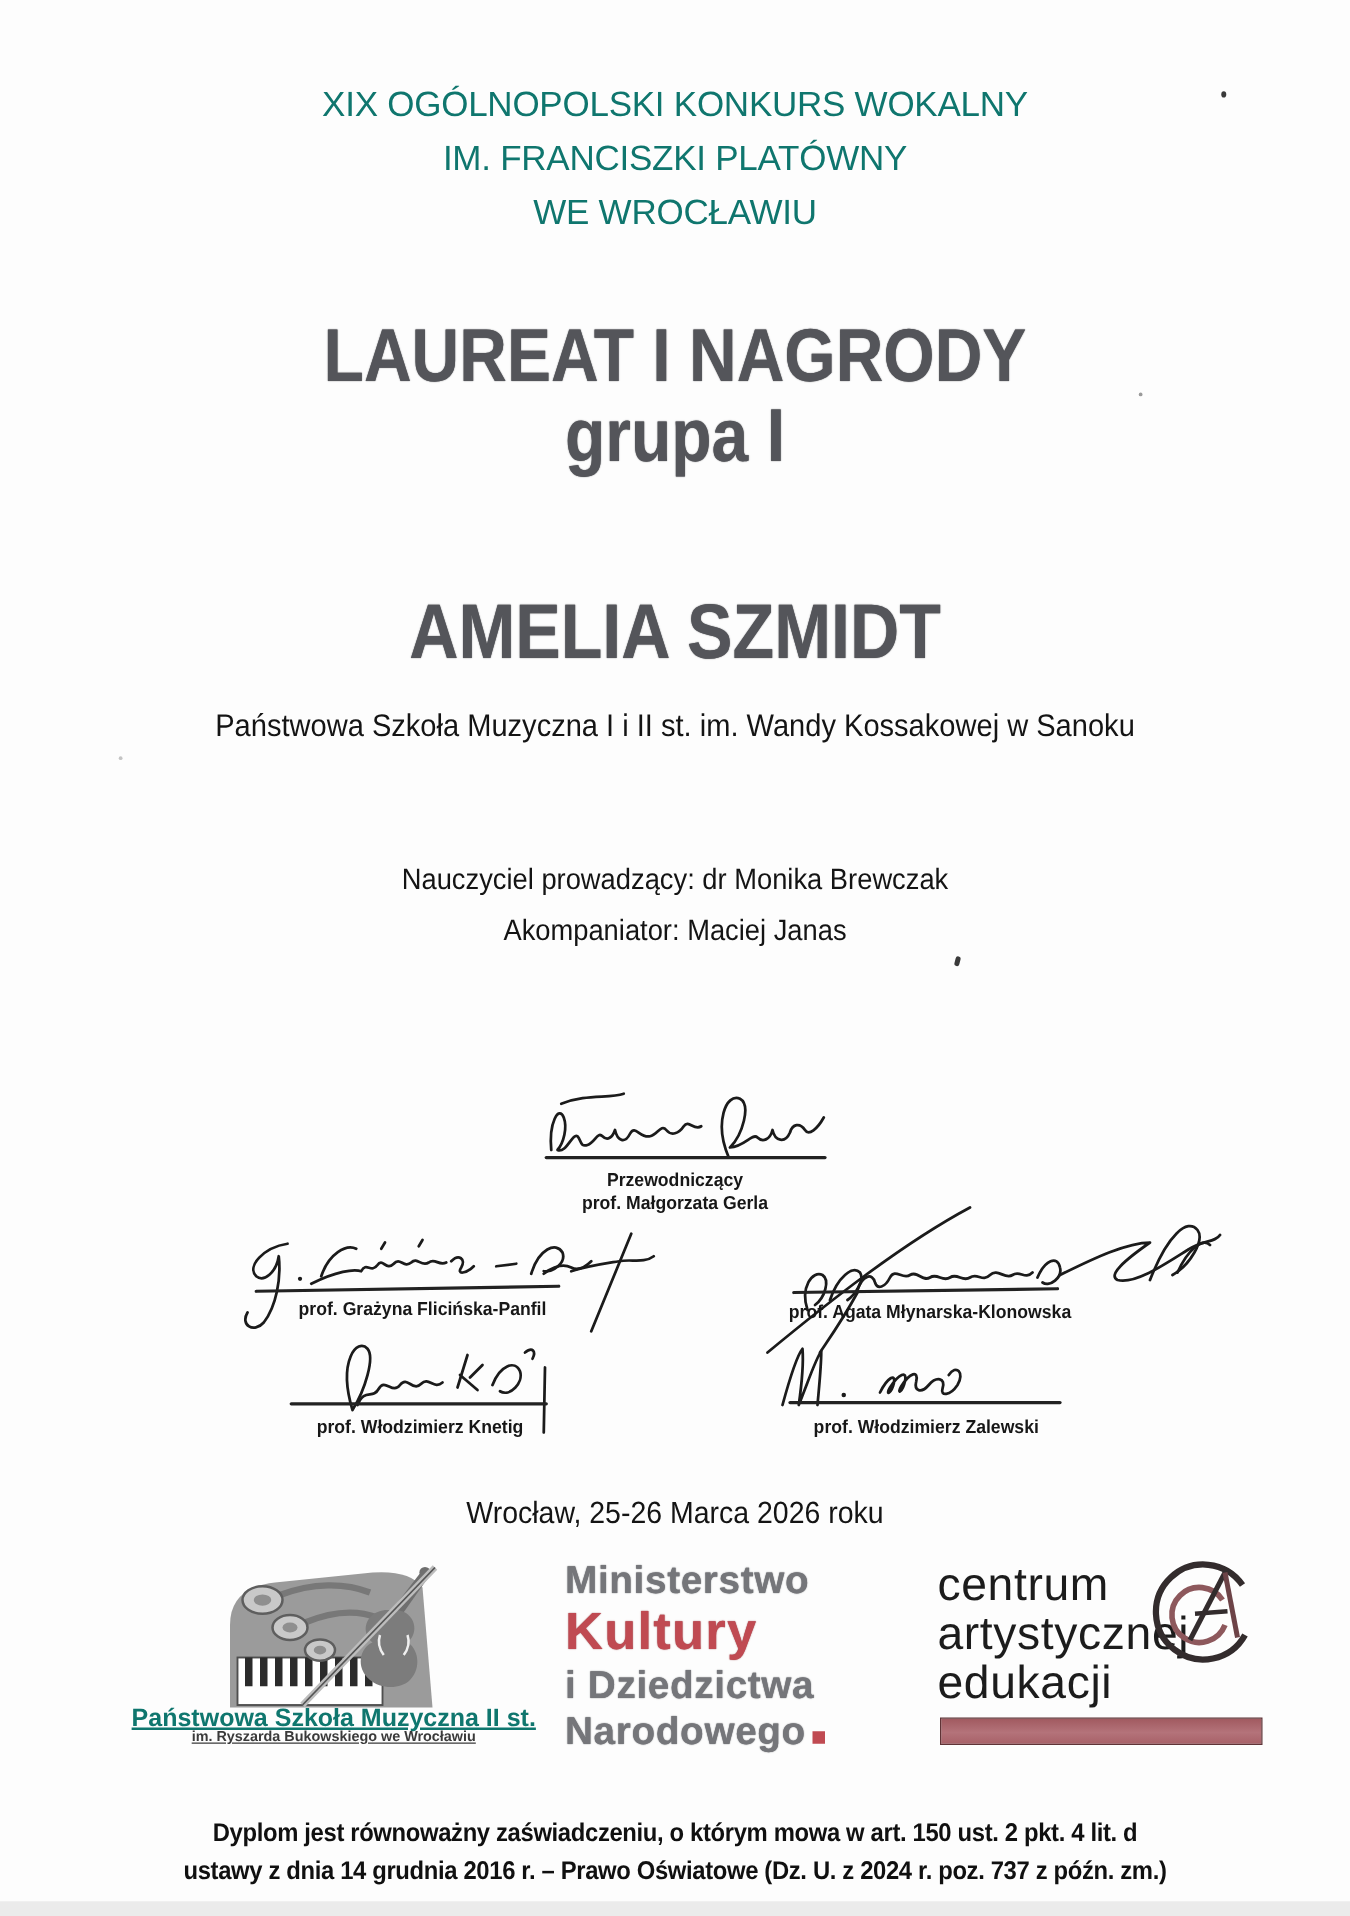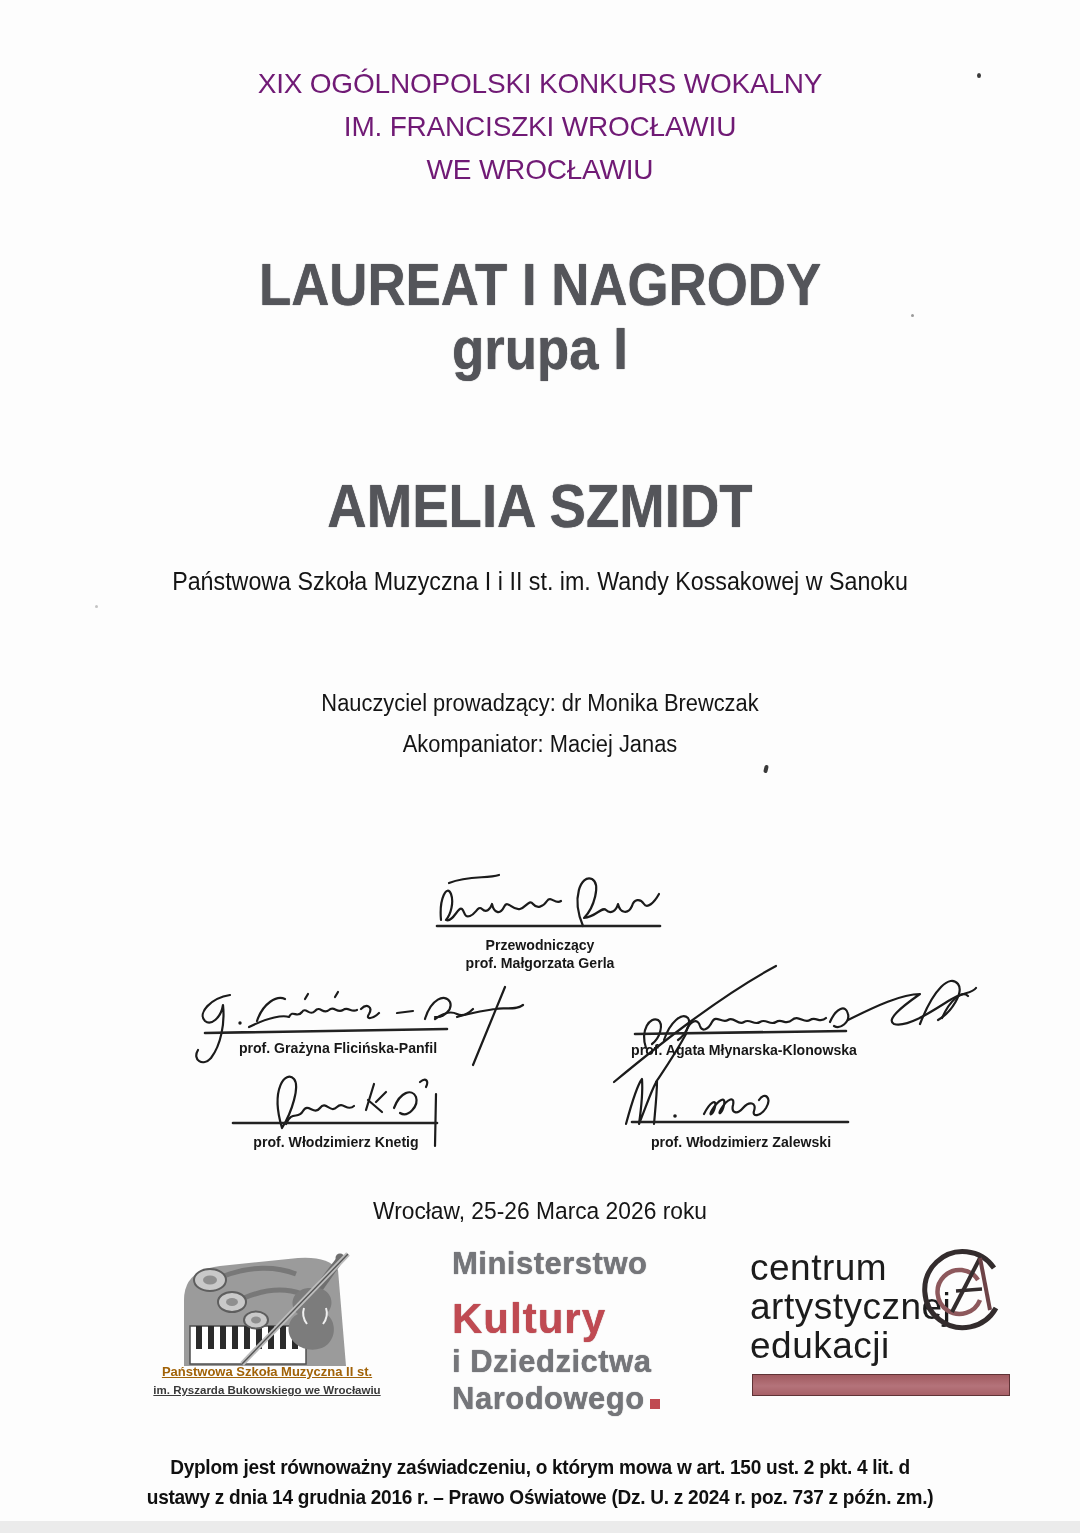--- a/index.html
+++ b/index.html
@@ -2,21 +2,21 @@
 <html><head>
 <meta charset="utf-8">
 <style>
   html,body{margin:0;padding:0;background:#fff;}
   .page{position:relative;width:1080px;height:1533px;background:#fdfdfd;overflow:hidden;
         font-family:"Liberation Sans","DejaVu Sans",sans-serif;color:#161616;}
   .abs{position:absolute;}
   .ctr{left:0;width:1080px;text-align:center;}
   .cond{transform:scaleX(0.93);transform-origin:center;}
   .cond88{transform:scaleX(0.88);transform-origin:center;}
-  .header-line{font-size:28px;line-height:43px;font-weight:400;letter-spacing:-0.2px;color:#701a75;}
+  .header-line{font-size:28px;line-height:43px;font-weight:400;letter-spacing:-0.2px;color:#0f766e;}
   .award-title{font-size:60px;font-weight:700;color:#54555a;letter-spacing:0px;
                text-shadow:0 0 1px #3c3d40;}
   .laureate{font-size:62px;font-weight:700;color:#54555a;text-shadow:0 0 1px #3c3d40;}
   .school-line{font-size:25px;font-weight:400;color:#141414;}
   .info-line{font-size:23.5px;font-weight:400;color:#141414;}
   .jury-head{font-size:17px;font-weight:700;letter-spacing:0.5px;color:#111;}
   .sig svg{display:block;}
   .sig path{fill:none;stroke:#1b1b1b;stroke-width:2.2;stroke-linecap:round;stroke-linejoin:round;}
   .sig path.ul{stroke-width:2.6;stroke:#222;}
   .jury-label{font-size:15px;font-weight:700;color:#171717;white-space:nowrap;
@@ -25,34 +25,34 @@
   .footer-line{font-size:20.5px;line-height:30px;font-weight:700;letter-spacing:-0.3px;color:#101010;}
   .mlogo{line-height:1;white-space:nowrap;font-weight:800;}
   .m-gray{color:#75767a;text-shadow:0 0 1px #55565a;}
   .m-red{color:#c04a52;text-shadow:0 0 1px #8d3238;}
   .m1,.m3,.m4{font-size:31px;letter-spacing:0.5px;}
   .m2{font-size:42px;letter-spacing:1px;}
   .red-square{display:inline-block;width:10px;height:10px;background:#c04a52;margin-left:5px;}
   .cea-line{font-size:37px;line-height:39px;font-weight:400;color:#1c1c1c;letter-spacing:0.5px;white-space:nowrap;}
   .cea-bar{background:linear-gradient(180deg,#a15a60 0%,#b4737a 55%,#a86168 100%);
            border:1.5px solid #5f3336;}
-  .slogo-name{font-size:13px;font-weight:700;color:#a16207;text-decoration:underline;white-space:nowrap;
+  .slogo-name{font-size:20px;font-weight:700;color:#0f766e;text-decoration:underline;white-space:nowrap;
               transform:translateX(-50%);}
   .slogo-sub{font-size:11.5px;font-weight:700;color:#3a3a3a;white-space:nowrap;transform:translateX(-50%);}
   .artifact{position:absolute;background:#3a3a3a;border-radius:50%;}
   .bottom-strip{position:absolute;left:0;top:1521px;width:1080px;height:12px;background:#ebebeb;}
 </style>
 </head>
 <body>
 
 <div class="page">
 
   <div class="abs ctr" style="top:62px;">
     <div class="header-line">XIX OGÓLNOPOLSKI KONKURS WOKALNY</div>
-    <div class="header-line">IM. FRANCISZKI WROCŁAWIU</div>
+    <div class="header-line">IM. FRANCISZKI PLATÓWNY</div>
     <div class="header-line">WE WROCŁAWIU</div>
   </div>
 
   <div class="abs ctr award-title cond88" style="top:250px;">LAUREAT I NAGRODY</div>
   <div class="abs ctr award-title cond88" style="top:314px;">grupa I</div>
 
   <div class="abs ctr laureate cond88" style="top:470px;">AMELIA SZMIDT</div>
 
   <div class="abs ctr school-line cond" style="top:567px;">Państwowa Szkoła Muzyczna I i II st. im. Wandy Kossakowej w Sanoku</div>
 
@@ -162,21 +162,21 @@
       <path d="M124,58 C122,64 124,70 127,74 M146,58 C148,64 146,70 143,74" stroke="#efefef" stroke-width="2" fill="none"></path>
       <path d="M168,4 L62,114" stroke="#bdbdbd" stroke-width="5"></path>
       <path d="M168,4 L62,114" stroke="#545454" stroke-width="1.4"></path>
     </svg>
     <div class="abs slogo-name" style="left:107px;top:118px;">Państwowa Szkoła Muzyczna II st.</div>
     <div class="abs slogo-sub" style="left:107px;top:138px;text-decoration:underline;">im. Ryszarda Bukowskiego we Wrocławiu</div>
   </div>
 
   <div class="abs" style="left:452px;top:1248px;">
     <div class="mlogo m1 m-gray">Ministerstwo</div>
-    <div class="mlogo m2 m-red" style="margin-top:19px;">Kultury</div>
+    <div class="mlogo m2 m-red" style="margin-top:5px;">Kultury</div>
     <div class="mlogo m3 m-gray" style="margin-top:6px;">i Dziedzictwa</div>
     <div class="mlogo m4 m-gray" style="margin-top:6px;"><span>Narodowego</span><span class="red-square"></span></div>
   </div>
 
   <div class="abs" style="left:750px;top:1248px;">
     <div class="cea-line">centrum</div>
     <div class="cea-line">artystycznej</div>
     <div class="cea-line">edukacji</div>
     <svg width="84" height="84" viewBox="0 0 84 84" style="position:absolute;left:168px;top:0px;">
       <path d="M76,20 A38,38 0 1 0 78,60" fill="none" stroke="#332c2d" stroke-width="5"></path>

